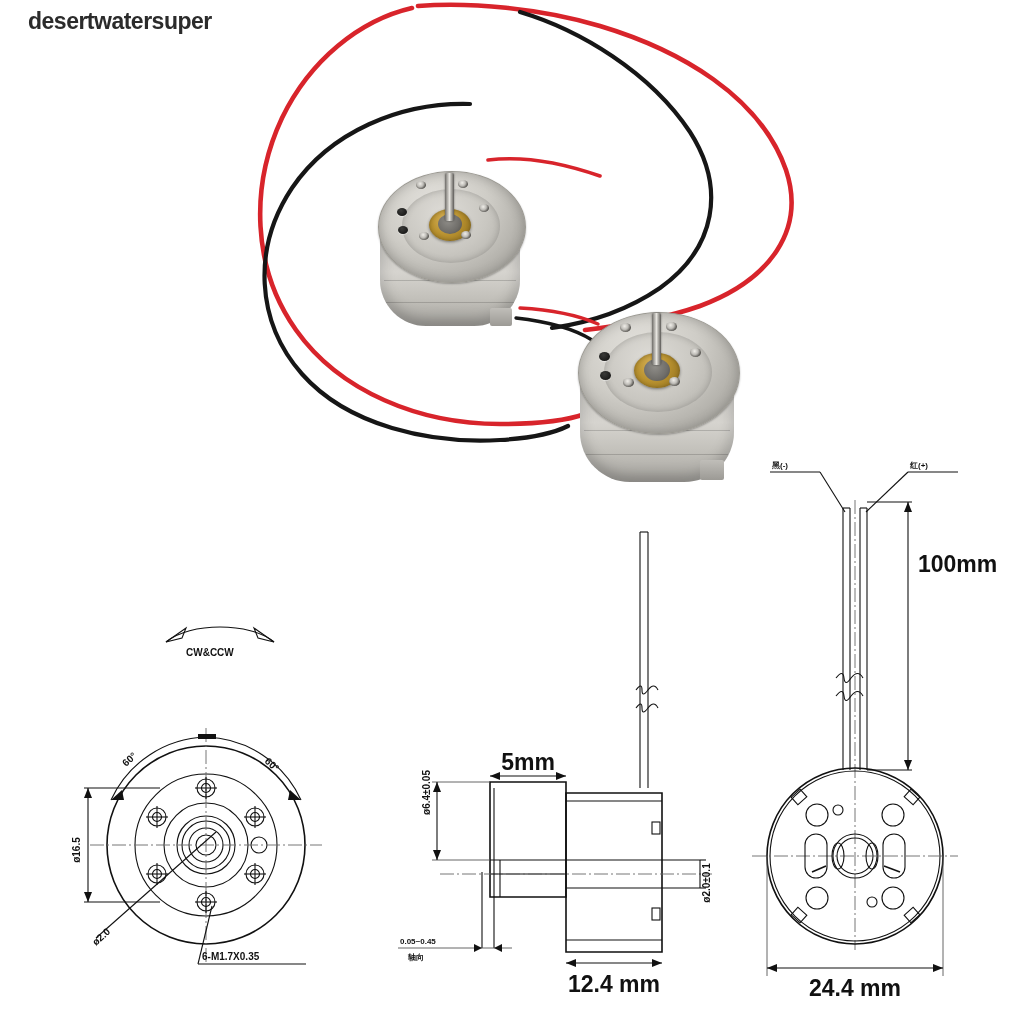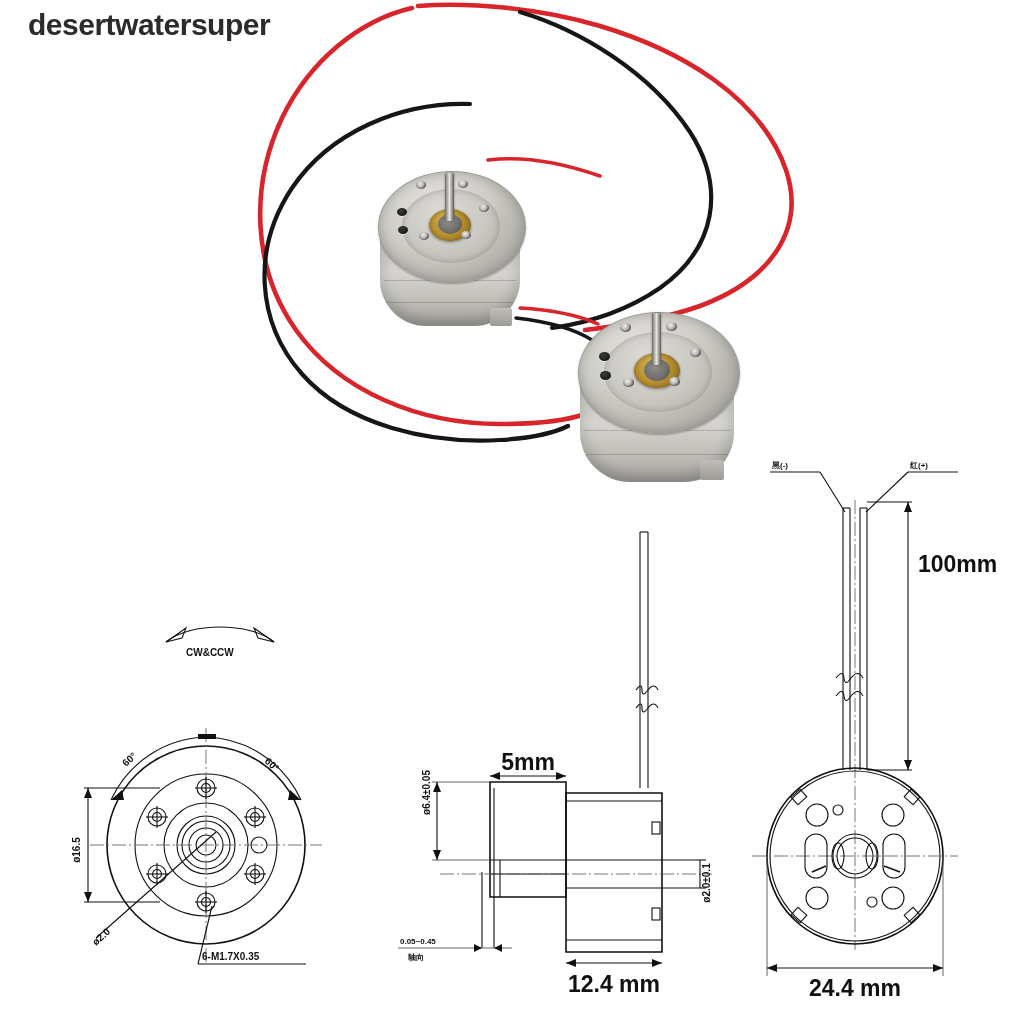--- a/index.html
+++ b/index.html
@@ -5,21 +5,21 @@
   html,body{margin:0;padding:0;background:#ffffff;}
   body{width:1024px;height:1024px;position:relative;overflow:hidden;
        font-family:"Liberation Sans","DejaVu Sans",sans-serif;}
 
   #stage{position:absolute;inset:0;width:1024px;height:1024px;background:#fff;}
 
   
   .watermark{
     position:absolute;left:28px;top:8px;
     font-family:"Liberation Sans","DejaVu Sans",sans-serif;
-    font-weight:bold;font-size:30px;letter-spacing:-0.5px;
+    font-weight:bold;font-size:23px;letter-spacing:-0.5px;
     color:#2b2b2b;white-space:nowrap;z-index:40;
   }
 
   
   .photo-layer{position:absolute;left:0;top:0;width:1024px;height:520px;z-index:20;}
 
   .motor{position:absolute;}
   .motor .body{
     position:absolute;left:0;border-radius:50%/14%;
     background:linear-gradient(180deg,#b9b7b2 0%,#c8c6c1 18%,#d6d4cf 45%,#c2c0ba 72%,#a8a6a1 100%);

